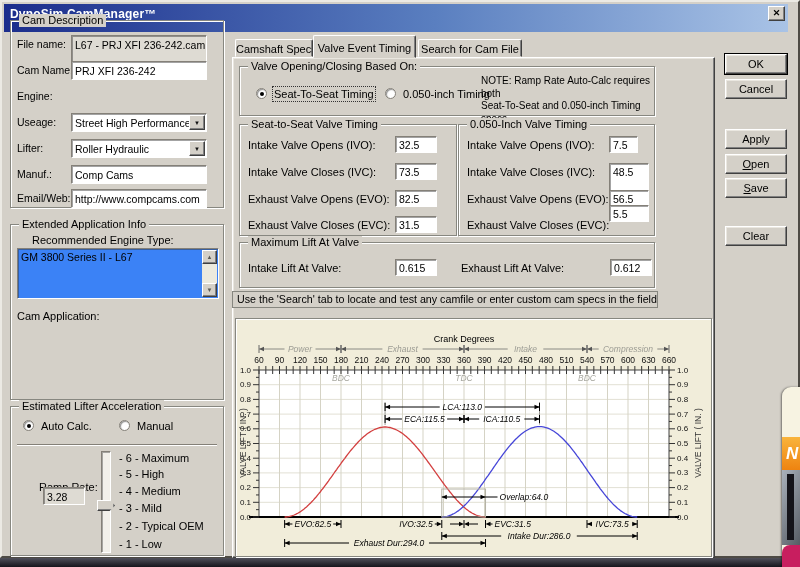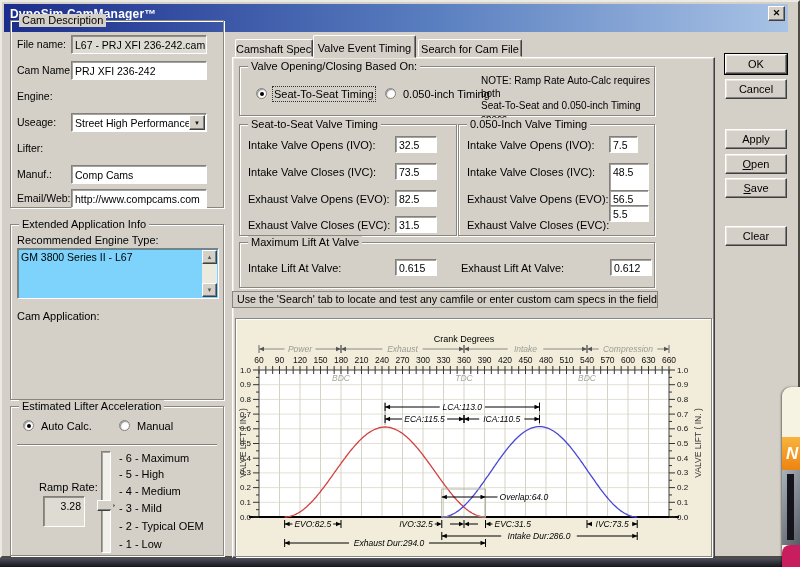--- a/index.html
+++ b/index.html
@@ -16,21 +16,21 @@
   .group{position:absolute;border:1px solid #878780;box-shadow:1px 1px 0 #fff,inset 1px 1px 0 #fff}
   .legend{position:absolute;top:-7px;left:8px;background:#d4d0c8;padding:0 3px;line-height:13px;white-space:nowrap}
   .lbl{position:absolute;white-space:nowrap}
   .flabel{position:absolute;left:6px;font-size:10.5px;white-space:nowrap}
   .edit{position:absolute;background:#fff;border:1px solid;border-color:#848078 #fff #fff #848078;
     box-shadow:inset 1px 1px 0 rgba(50,50,50,.45);padding:2.5px 3px;font-size:10.5px;white-space:nowrap;overflow:hidden}
   .edit.readonly{background:#dedbd3}
   .combo-btn{position:absolute;right:1px;top:1px;bottom:1px;width:16px;background:#d4d0c8;
     border:1px solid;border-color:#fff #404040 #404040 #fff;box-shadow:inset -1px -1px 0 #808080;
     text-align:center;font-size:6px;line-height:14px;color:#111}
-  .textarea{position:absolute;background:#7dd3fc;border:1px solid;border-color:#848078 #fff #fff #848078;
+  .textarea{position:absolute;background:#3b82f6;border:1px solid;border-color:#848078 #fff #fff #848078;
     box-shadow:inset 1px 1px 0 rgba(50,50,50,.45)}
   .ta-text{position:absolute;left:3px;top:2px;right:18px;bottom:2px;white-space:pre-line;font-size:10.5px;line-height:13px;overflow:hidden}
   .vsb{position:absolute;top:1px;right:1px;bottom:1px;width:15px;background:#eceade}
   .sb-btn{position:absolute;left:0;width:15px;height:14px;background:#d4d0c8;border:1px solid;
     border-color:#fff #404040 #404040 #fff;box-shadow:inset -1px -1px 0 #808080;text-align:center;
     font-size:6px;line-height:12px;color:#5a5a55}
   .rb{position:absolute;width:11px;height:11px;border-radius:50%;background:#fff;
     border:1px solid #848078;box-shadow:inset 1px 1px 1px rgba(40,40,40,.5)}
   .rb .dot{position:absolute;left:2.5px;top:2.5px;width:4px;height:4px;border-radius:50%;background:#000;display:none}
   .rb.checked .dot{display:block}
@@ -75,46 +75,50 @@
 
   <div class="titlebar">
     <span>DynoSim CamManager™</span>
     <div class="close-btn">✕</div>
   </div>
 
   <div class="group" style="left:8px;top:18px;width:214px;height:188px">
     <span class="legend">Cam Description</span>
 
     <span class="flabel" style="top:17px">File name:</span>
-    <div class="edit readonly" style="left:60px;top:14px;width:136px;height:19px">L67 - PRJ XFI 236-242.cam</div>
+    <div class="edit readonly" style="left:60px;top:14px;width:136px;height:27px">L67 - PRJ XFI 236-242.cam</div>
 
     <span class="flabel" style="top:43px">Cam Name:</span>
     <div class="edit" style="left:60px;top:40px;width:136px;height:19px">PRJ XFI 236-242</div>
 
     <span class="flabel" style="top:69px">Engine:</span>
 
     <span class="flabel" style="top:95px">Useage:</span>
     <div class="edit" style="left:60px;top:92px;width:136px;height:19px">
       <span>Street High Performance</span>
       <span class="combo-btn">▼</span>
     </div>
 
     <span class="flabel" style="top:121px">Lifter:</span>
+    <div class="edit" style="left:60px;top:118px;width:136px;height:19px">
+      <span>Roller Hydraulic</span>
+      <span class="combo-btn">▼</span>
+    </div>
 
     <span class="flabel" style="top:147px">Manuf.:</span>
     <div class="edit" style="left:60px;top:144px;width:136px;height:19px">Comp Cams</div>
 
     <span class="flabel" style="top:171px">Email/Web:</span>
     <div class="edit" style="left:60px;top:168px;width:136px;height:19px">http://www.compcams.com</div>
   </div>
 
   <div class="group" style="left:8px;top:222px;width:214px;height:176px">
     <span class="legend">Extended Application Info</span>
 
-    <span class="lbl" style="left:6px;top:9px">Recommended Engine Type:</span>
+    <span class="lbl" style="left:21px;top:9px">Recommended Engine Type:</span>
     <div class="textarea" style="left:6px;top:23px;width:202px;height:51px">
       <div class="ta-text">GM 3800 Series II - L67</div>
       <div class="vsb">
         <div class="sb-btn" style="top:0">▲</div>
         <div class="sb-btn" style="bottom:0">▼</div>
       </div>
     </div>
 
     <span class="lbl" style="left:6px;top:85px">Cam Application:</span>
   </div>
@@ -125,21 +129,21 @@
     <span class="rb checked" style="left:12px;top:13px">
         <span class="dot"></span>
       </span>
     <span class="rlabel" style="left:30px;top:13px">Auto Calc.</span>
     <span class="rb" style="left:108px;top:13px"></span>
     <span class="rlabel" style="left:126px;top:13px">Manual</span>
 
     <div class="divider" style="left:6px;top:37px;width:200px"></div>
 
     <span class="lbl" style="left:28px;top:74px">Ramp Rate:</span>
-    <div class="edit readonly" style="left:32px;top:89px;width:42px;height:31px;text-align:right">3.28</div>
+    <div class="edit readonly" style="left:32px;top:80px;width:42px;height:18px;text-align:left">3.28</div>
 
     <div class="slider-track" style="left:90px;top:44px;width:10px;height:102px"></div>
     <div class="slider-thumb" style="left:86px;top:93px;width:18px;height:11px"></div>
 
     <div class="lvl" style="top:46px">- 6 - Maximum</div>
     <div class="lvl" style="top:62px">- 5 - High</div>
     <div class="lvl" style="top:79px">- 4 - Medium</div>
     <div class="lvl" style="top:96px">- 3 - Mild</div>
     <div class="lvl" style="top:114px">- 2 - Typical OEM</div>
     <div class="lvl" style="top:132px">- 1 - Low</div>

